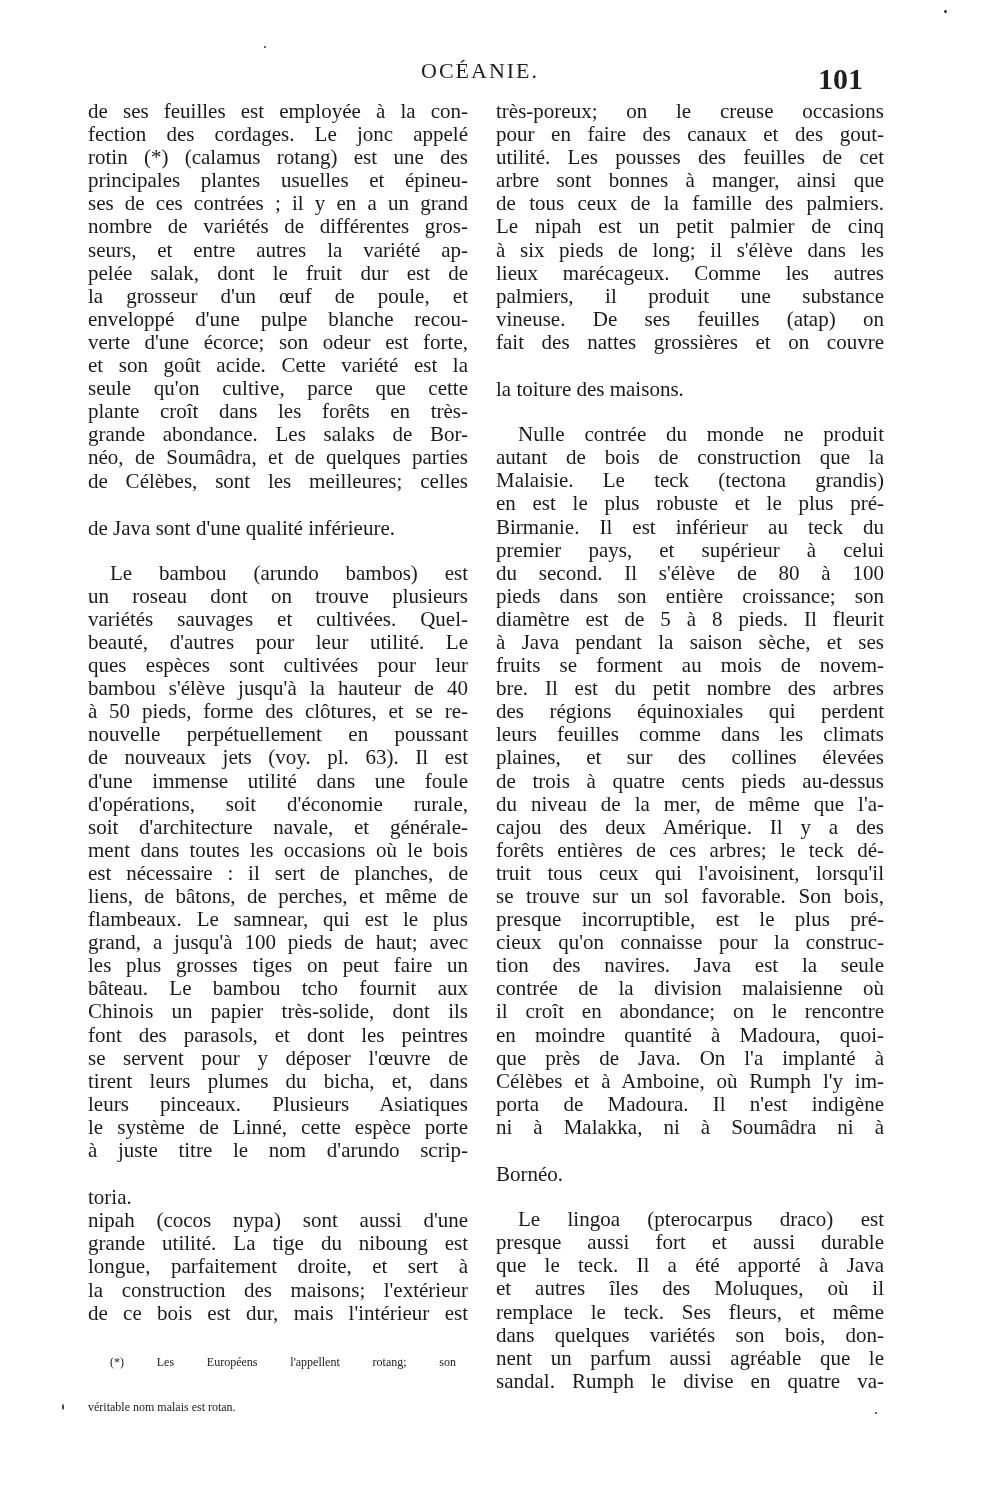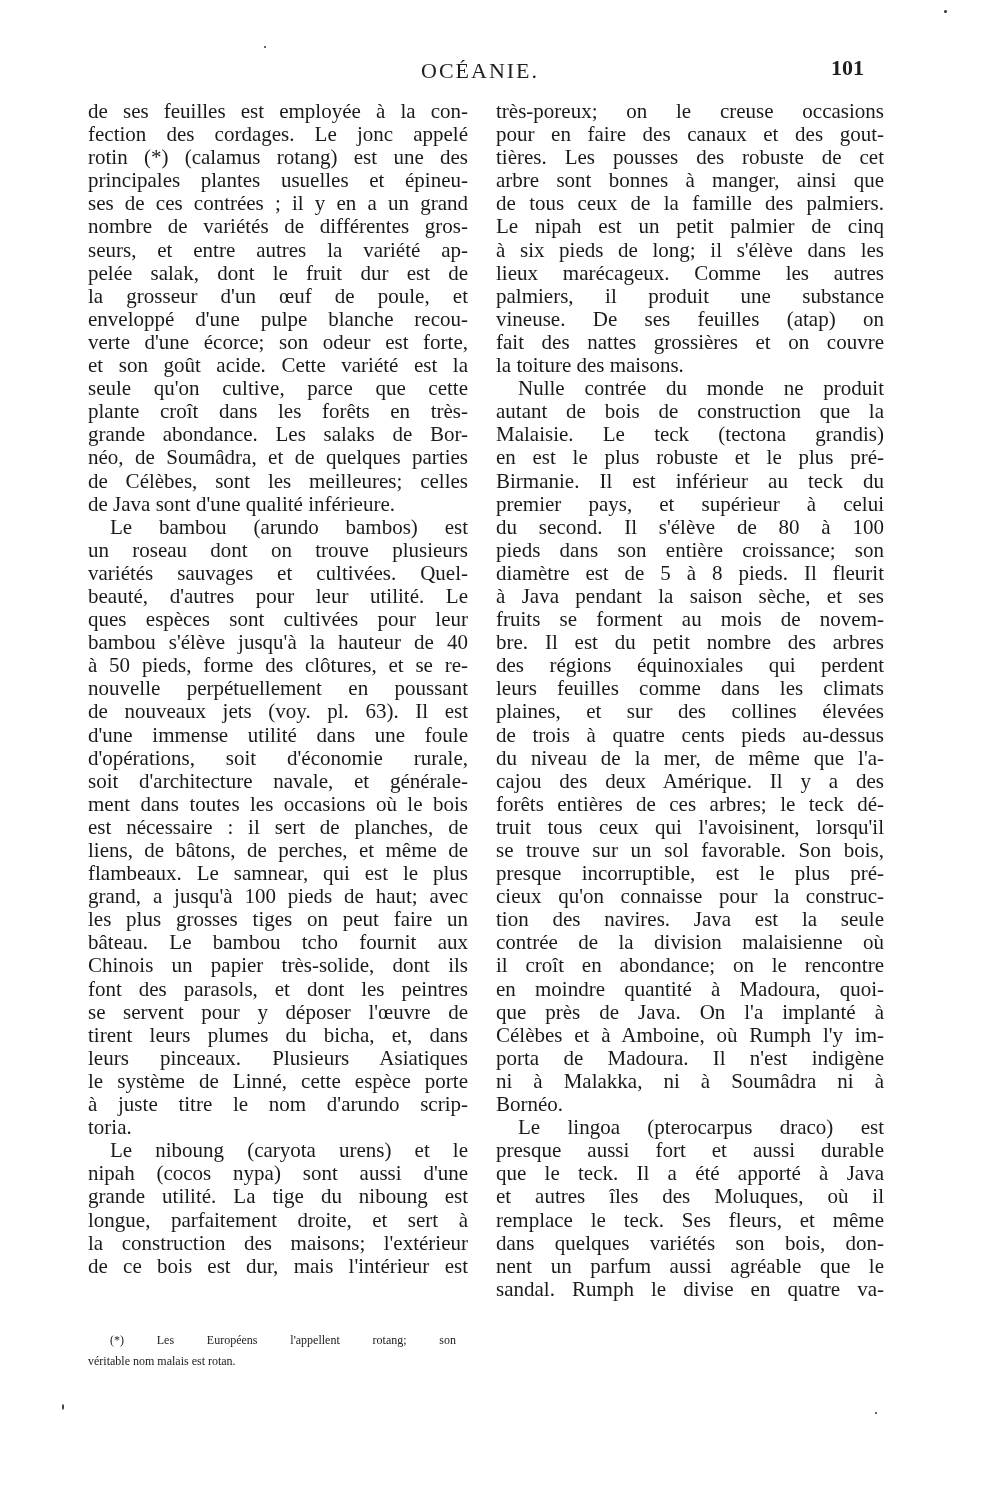--- a/index.html
+++ b/index.html
@@ -10,36 +10,36 @@
       overflow: hidden;
       font-family: "Liberation Serif", "DejaVu Serif", serif;
       color: #1a1a1a;
     }
     .page { position: absolute; left: 0; top: 0; width: 1000px; height: 1500px; }
     .header-title {
       position: absolute; left: 421px; top: 58px;
       font-size: 22px; letter-spacing: 2px; color: #1e1e1e;
     }
     .page-number {
-      position: absolute; left: 818px; top: 55px;
-      font-size: 22px; font-weight: bold; color: #1e1e1e; margin-left: 13px;
+      position: absolute; left: 818px; top: 62px;
+      font-size: 30px; font-weight: bold; color: #1e1e1e;
     }
     .column { position: absolute; top: 100px; }
     .col-left { left: 88px; width: 380px; }
     .col-right { left: 496px; width: 388px; }
     .line {
       height: 23.1px; line-height: 23.1px;
       font-size: 21px;
       white-space: nowrap;
       text-align: justify;
       text-align-last: justify;
       overflow: visible;
     }
-    .line.last { text-align-last: left; }
-    .line.indent { padding-left: 22px; }
+    .line.last { text-align-last: left; margin-top: 24px; }
+    .line.indent { padding-left: 22px; margin-top: 22px; }
     .footnote { position: absolute; left: 88px; top: 1330px; width: 368px; }
     .footnote .line { font-size: 12px; height: 21px; line-height: 21px; }
     .speck { position: absolute; width: 3px; height: 3px; border-radius: 50%; background: #333; }
   </style>
 </head>
 <body>
 
 <div class="page">
 
   <div class="header-title">OCÉANIE.</div>
@@ -84,37 +84,36 @@
     <div class="line">les plus grosses tiges on peut faire un</div>
     <div class="line">bâteau. Le bambou tcho fournit aux</div>
     <div class="line">Chinois un papier très-solide, dont ils</div>
     <div class="line">font des parasols, et dont les peintres</div>
     <div class="line">se servent pour y déposer l'œuvre de</div>
     <div class="line">tirent leurs plumes du bicha, et, dans</div>
     <div class="line">leurs pinceaux. Plusieurs Asiatiques</div>
     <div class="line">le système de Linné, cette espèce porte</div>
     <div class="line">à juste titre le nom d'arundo scrip-</div>
     <div class="line last">toria.</div>
-    <div class="line indent">Le niboung (caryota urens) et le</div>
     <div class="line">nipah (cocos nypa) sont aussi d'une</div>
     <div class="line">grande utilité. La tige du niboung est</div>
     <div class="line">longue, parfaitement droite, et sert à</div>
     <div class="line">la construction des maisons; l'extérieur</div>
     <div class="line">de ce bois est dur, mais l'intérieur est</div>
   </div>
 
   <div class="footnote">
     <div class="line indent">(*) Les Européens l'appellent rotang; son</div>
     <div class="line last">véritable nom malais est rotan.</div>
   </div>
 
   <div class="column col-right">
     <div class="line">très-poreux; on le creuse occasions</div>
     <div class="line">pour en faire des canaux et des gout-</div>
-    <div class="line">tières. Les pousses des robuste de cet</div>
+    <div class="line">utilité. Les pousses des feuilles de cet</div>
     <div class="line">arbre sont bonnes à manger, ainsi que</div>
     <div class="line">de tous ceux de la famille des palmiers.</div>
     <div class="line">Le nipah est un petit palmier de cinq</div>
     <div class="line">à six pieds de long; il s'élève dans les</div>
     <div class="line">lieux marécageux. Comme les autres</div>
     <div class="line">palmiers, il produit une substance</div>
     <div class="line">vineuse. De ses feuilles (atap) on</div>
     <div class="line">fait des nattes grossières et on couvre</div>
     <div class="line last">la toiture des maisons.</div>
     <div class="line indent">Nulle contrée du monde ne produit</div>

